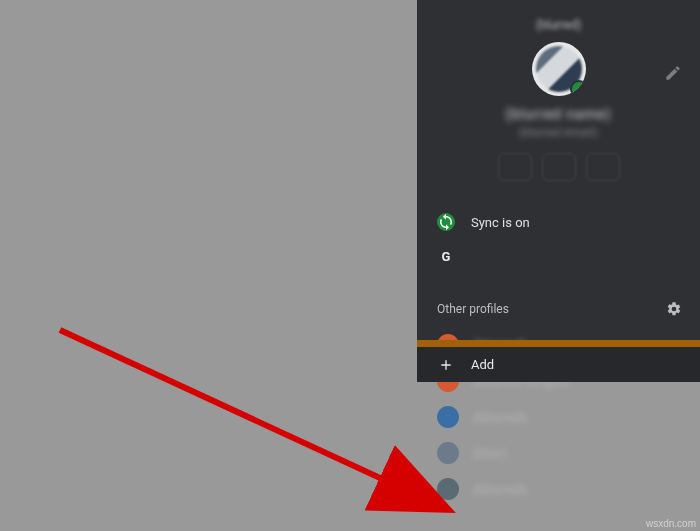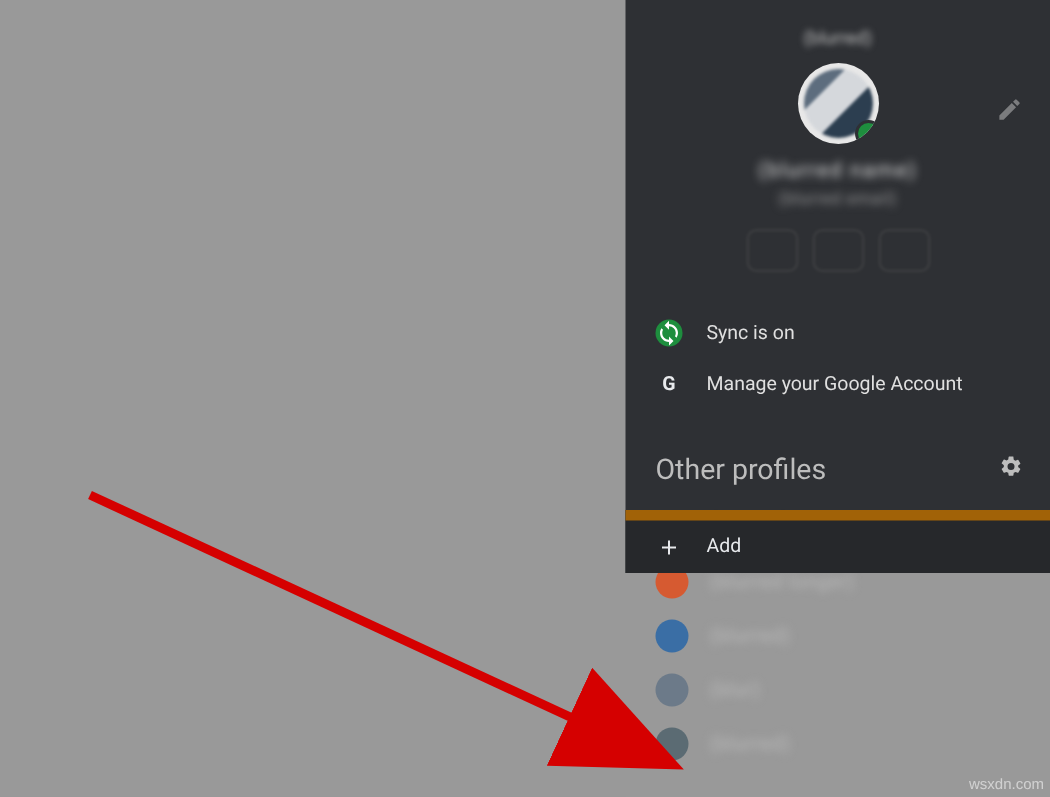--- a/index.html
+++ b/index.html
@@ -125,24 +125,24 @@
       color: #e8eaed;
       font-size: 13px;
     }
     .divider {
       height: 1px;
       background: #414448;
       margin: 6px 0;
     }
     .section-header {
       display: flex;
-      align-items: flex-start;
+      align-items: center;
       justify-content: space-between;
       padding: 10px 18px 8px 20px;
-      font-size: 19px;
+      font-size: 12px;
       color: #bdbdbd;
     }
     .gear {
       width: 16px; height: 16px;
     }
     .profiles-list {
       padding: 2px 0;
     }
     .profile-row {
       display: flex;
@@ -226,21 +226,20 @@
         <span class="sync-icon">
           <svg viewBox="0 0 24 24" width="18" height="18" style="position:absolute;inset:0">
               <path fill="#fff" d="M12 4V1L8 5l4 4V6c3.31 0 6 2.69 6 6 0 1.01-.25 1.97-.7 2.8l1.46 1.46A7.93 7.93 0 0 0 20 12c0-4.42-3.58-8-8-8zm0 14c-3.31 0-6-2.69-6-6 0-1.01.25-1.97.7-2.8L5.24 7.74A7.93 7.93 0 0 0 4 12c0 4.42 3.58 8 8 8v3l4-4-4-4v3z"></path>
             </svg>
         </span>
       </span>
       <span>Sync is on</span>
     </div>
     <div class="menu-item">
       <span class="mi-icon google-g">G</span>
-      <span>Manage your Google Account</span>
     </div>
   </div>
 
   <div class="divider"></div>
 
   <div class="section-header">
     <span>Other profiles</span>
     <span class="gear">
       <svg viewBox="0 0 24 24" fill="#bdbdbd">
           <path d="M19.14 12.94a7.07 7.07 0 0 0 .05-.94 7.07 7.07 0 0 0-.05-.94l2.03-1.58a.5.5 0 0 0 .12-.64l-1.92-3.32a.5.5 0 0 0-.6-.22l-2.39.96a7.03 7.03 0 0 0-1.62-.94l-.36-2.54A.5.5 0 0 0 13.9 2h-3.8a.5.5 0 0 0-.5.42l-.36 2.54c-.58.24-1.12.56-1.62.94l-2.39-.96a.5.5 0 0 0-.6.22L2.71 8.48a.5.5 0 0 0 .12.64l2.03 1.58c-.03.31-.05.63-.05.94s.02.63.05.94L2.83 14.16a.5.5 0 0 0-.12.64l1.92 3.32c.14.24.43.34.6.22l2.39-.96c.5.38 1.04.7 1.62.94l.36 2.54c.04.24.25.42.5.42h3.8c.25 0 .46-.18.5-.42l.36-2.54c.58-.24 1.12-.56 1.62-.94l2.39.96c.17.12.46.02.6-.22l1.92-3.32a.5.5 0 0 0-.12-.64l-2.03-1.58zM12 15.5A3.5 3.5 0 1 1 12 8.5a3.5 3.5 0 0 1 0 7z"></path>

